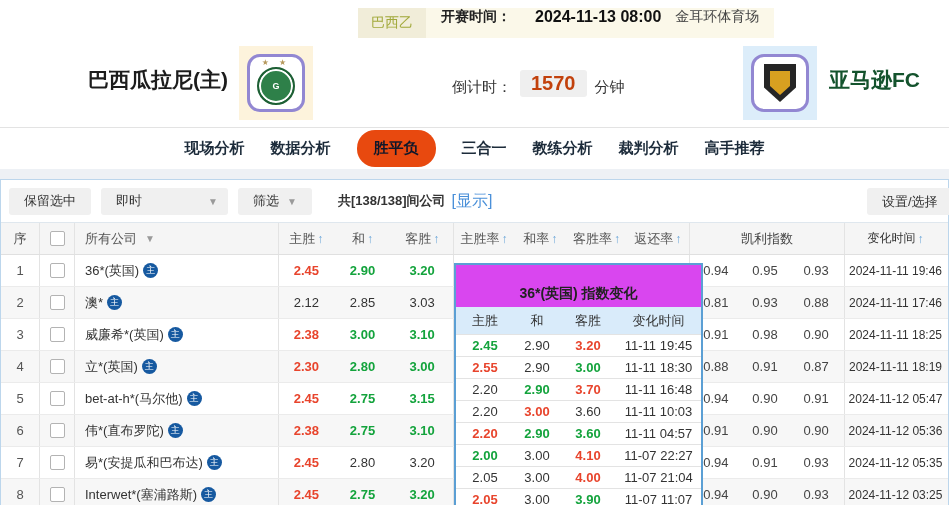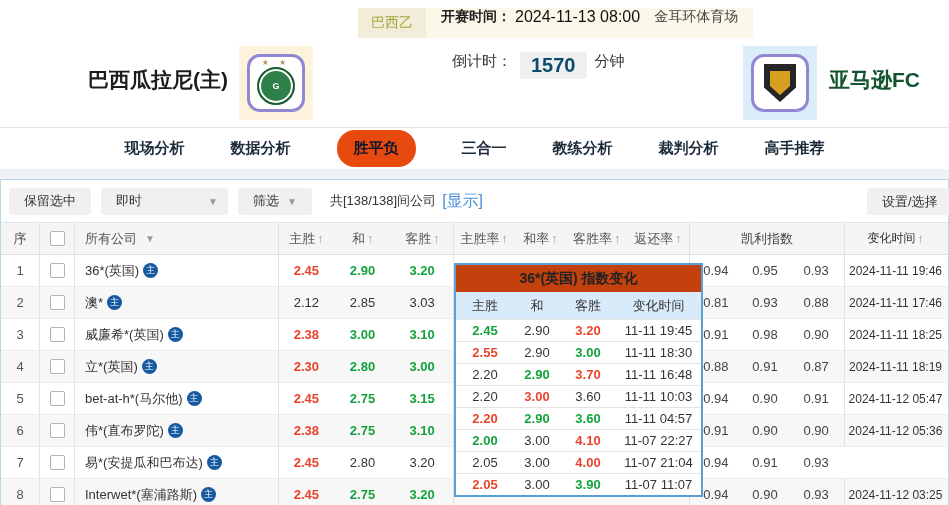--- a/index.html
+++ b/index.html
@@ -7,46 +7,46 @@
     width:949px;height:505px;overflow:hidden;position:relative;
     background:#fff;font-family:"Liberation Sans","DejaVu Sans",sans-serif;
     -webkit-font-smoothing:antialiased;
   }
   
   .hdr{position:relative;height:127px;border-bottom:1px solid #e3e3e3;background:#fff}
   .top-strip{position:absolute;left:358px;top:8px;display:flex;height:30px}
   .league{background:#f1edd9;color:#a2a93b;font-size:14px;font-weight:normal;display:flex;align-items:center;padding:0 13px}
   .kick{background:#fbf8e9;display:flex;align-items:flex-start;padding:0 15px;font-size:14px;color:#333;white-space:nowrap}
   .kick .lab{font-weight:bold;color:#222}
-  .kick .t{font-weight:normal;font-size:16px;color:#111;margin-left:4px}
+  .kick .t{font-weight:bold;font-size:16px;color:#111;margin-left:24px}
   .kick .venue{margin-left:14px;color:#444}
   .home-name{position:absolute;left:88px;top:66px;font-size:21px;font-weight:bold;color:#1c1c1c}
   .away-name{position:absolute;left:829px;top:66px;font-size:21px;font-weight:bold;color:#14532d}
   .crest-box{position:absolute;top:46px;width:74px;height:74px;display:flex;align-items:center;justify-content:center}
   .crest-box.home{left:239px;background:#fdf3dc}
   .crest-box.away{left:743px;background:#dcedfa}
   .crest{width:58px;height:58px;background:#fff;border:3px solid #9287d2;border-radius:13px;box-sizing:border-box;position:relative;display:flex;align-items:center;justify-content:center}
   .stars{position:absolute;top:1px;left:0;right:0;text-align:center;font-size:8px;color:#b6995d;letter-spacing:4px}
   .home-circle{width:34px;height:34px;border-radius:50%;background:#2e8049;border:2px solid #1d5f34;box-shadow:inset 0 0 0 2px #fff;display:flex;align-items:center;justify-content:center;color:#fff;font-size:9px;font-weight:bold;margin-top:6px}
   .shield{width:32px;height:38px;background:#252525;clip-path:polygon(0 0,100% 0,100% 62%,50% 100%,0 62%);display:flex;align-items:center;justify-content:center}
   .shield-core{width:20px;height:24px;background:#d8a020;clip-path:polygon(0 0,100% 0,100% 62%,50% 100%,0 62%);display:flex;align-items:center;justify-content:center;font-size:7px;color:#252525;font-weight:bold}
-  .countdown{position:absolute;left:452px;top:52px;display:flex;align-items:flex-start;font-size:15px;color:#333}
-  .cd-val{background:#efefef;border-radius:3px;padding:2px 11px;color:#0c4a6e;font-weight:bold;font-size:20px;margin:0 8px}
+  .countdown{position:absolute;left:452px;top:70px;display:flex;align-items:flex-end;font-size:15px;color:#333}
+  .cd-val{background:#efefef;border-radius:3px;padding:2px 11px;color:#c2410c;font-weight:bold;font-size:20px;margin:0 8px}
   
-  .nav{height:41px;display:flex;align-items:center;justify-content:center;gap:46px;font-size:15px;font-weight:bold;color:#1c2b3a;background:#fff}
+  .nav{height:41px;display:flex;align-items:center;justify-content:center;gap:26px;font-size:15px;font-weight:bold;color:#1c2b3a;background:#fff}
   .tab{cursor:pointer}
   .tab.active{background:#e8490f;color:#0f172a;padding:9px 17px;border-radius:18px}
   .strip{height:10px;background:#eef1f5}
   
   .panel{position:relative;height:327px;border:1px solid #bcd6ec;border-bottom:none;background:#fff;box-sizing:border-box}
   .toolbar{height:42px;display:flex;align-items:center;padding:0 8px;position:relative}
   .btn{background:#f0f0f0;border-radius:3px;height:27px;display:flex;align-items:center;padding:0 15px;font-size:13px;color:#333;margin-right:10px;cursor:pointer;white-space:nowrap}
   .dd{justify-content:space-between;width:102px;padding:0 10px 0 15px}
   .car{color:#9a9a9a;font-size:10px;margin-left:8px}
-  .count{font-size:13px;color:#333;margin-left:8px;font-weight:normal}
+  .count{font-size:13px;color:#333;margin-left:16px;font-weight:bold}
   .link{color:#4a90d9;margin-left:6px;cursor:pointer;font-weight:normal}
   .settings{position:absolute;left:866px;top:8px;margin:0;width:120px}
   
   .thead,.trow{display:flex;align-items:stretch;box-sizing:border-box}
   .thead{height:33px;background:#f5f5f5;border-top:1px solid #dfe7ee;border-bottom:1px solid #e0e0e0;font-size:13px;color:#555}
   .trow{height:32px;border-bottom:1px solid #ebebeb;font-size:13px;color:#333;background:#fff}
   .trow.alt{background:#f7f7f7}
   .c{display:flex;align-items:center;justify-content:center;box-sizing:border-box}
   .bl{border-left:1px solid #e3e3e3}
   .c-seq{width:38px;color:#555}
@@ -61,21 +61,21 @@
   .r1{width:60px}.r2{width:53px}.r3{width:60px}.r4{width:63px}
   .k1{width:52px}.k2{width:47px}.k3{width:56px}
   .cb{width:13px;height:13px;border:1px solid #b3b3b3;border-radius:2px;background:#fff;cursor:pointer}
   .mark{display:inline-block;width:15px;height:15px;border-radius:50%;background:#1659a0;color:#fff;font-size:9px;line-height:15px;text-align:center;margin-left:4px;flex:none}
   .arrow{color:#6aa5d8;font-weight:bold;margin-left:2px;font-size:12px}
   [data-c="red"]{color:#e8442c;font-weight:bold}
   [data-c="green"]{color:#13a33c;font-weight:bold}
   [data-c="black"]{color:#333;font-weight:normal}
   
   .popup{position:absolute;left:454px;top:263px;width:249px;border:2px solid #5b9fd4;background:#fff;z-index:5;box-sizing:border-box}
-  .p-title{background:#c2410c;text-align:center;font-size:14px;font-weight:bold;padding:5px 0 4px;color:#222}
+  .p-title{background:#d946ef;text-align:center;font-size:14px;font-weight:bold;padding:20px 0 4px;color:#222}
   .p-head{background:#d9ebfa;display:flex;font-size:13px;color:#333;padding:5px 0 4px}
   .p-row{display:flex;border-top:1px solid #e3e3e3;font-size:13px;padding:3px 0;align-items:center;background:#fff}
   .p-c1{width:58px;text-align:center}
   .p-c2{width:46px;text-align:center}
   .p-c3{width:56px;text-align:center}
   .p-c4{width:85px;text-align:center;color:#333}
 </style>
 </head>
 <body>
 
@@ -371,20 +371,21 @@
           <div class="sub r1"></div>
           <div class="sub r2"></div>
           <div class="sub r3"></div>
           <div class="sub r4"></div>
         </div>
         <div class="c c-kelly bl">
           <div class="sub k1">0.94</div>
           <div class="sub k2">0.91</div>
           <div class="sub k3">0.93</div>
         </div>
+        <div class="c c-time bl">2024-11-12 05:35</div>
       </div>
       <div class="trow alt">
         <div class="c c-seq">8</div>
         <div class="c c-cb bl">
           <div class="cb"></div>
         </div>
         <div class="c c-comp bl">
           <span>Interwet*(塞浦路斯)</span>
           <span class="mark">主</span>
         </div>

